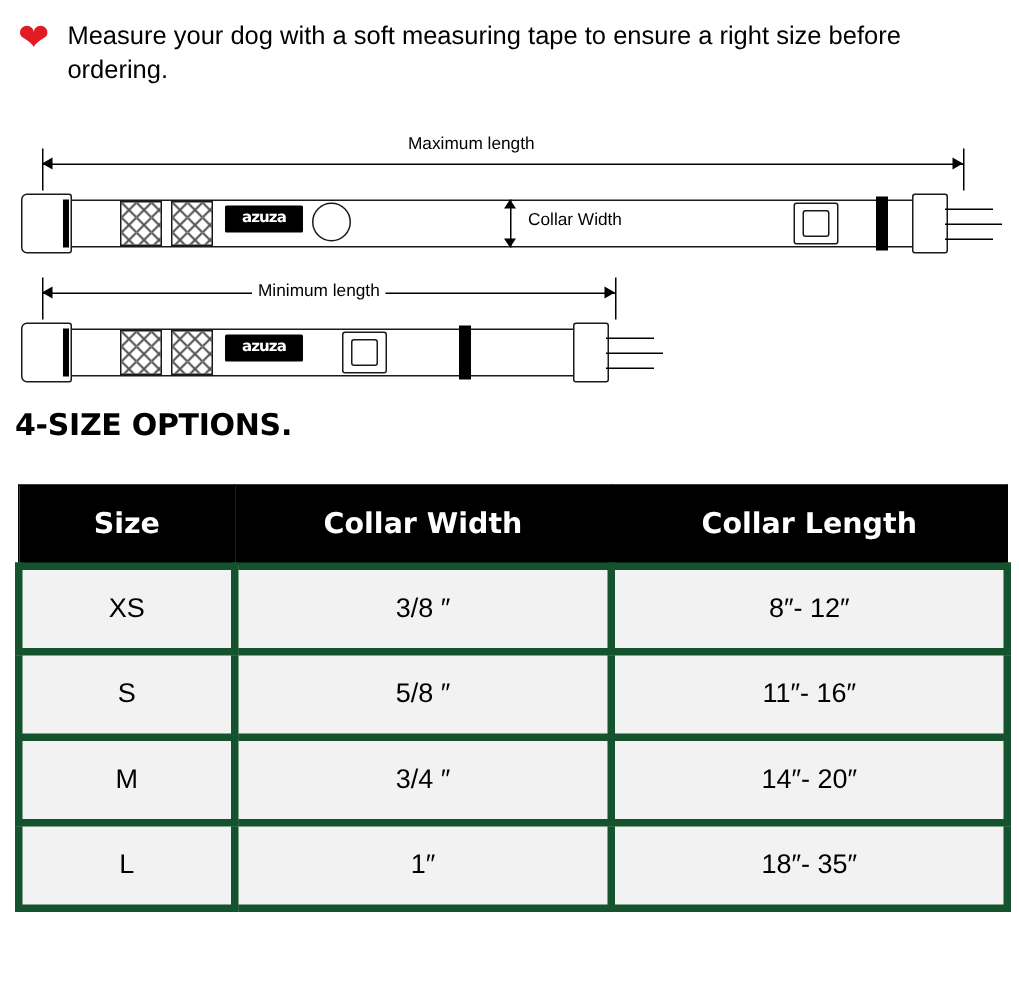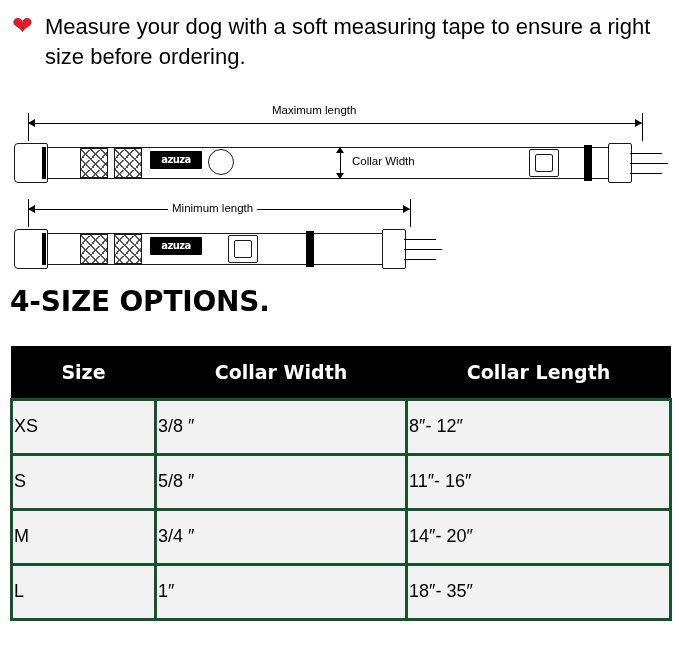--- a/index.html
+++ b/index.html
@@ -78,21 +78,21 @@
     padding-left: 2px;
   }
   .heart {
     color: #e01b24;
     font-size: 25px;
     line-height: 1;
     margin-right: 12px;
     margin-top: 1px;
   }
   .note-text {
-    font-size: 22px;
+    font-size: 17px;
     line-height: 1.38;
     max-width: 625px;
   }
 
   
   .diagram {
     position: relative;
     margin-top: 18px;
     height: 190px;
   }
@@ -169,21 +169,21 @@
     border: 1.2px solid #1a1a1a;
     box-sizing: border-box;
     background:
       linear-gradient(45deg, transparent 45%, #555 45%, #555 55%, transparent 55%),
       linear-gradient(-45deg, transparent 45%, #555 45%, #555 55%, transparent 55%);
     background-size: 10px 10px, 10px 10px;
   }
 
   
   .options-heading {
-    font-size: 28px;
+    font-size: 20px;
     font-weight: bold;
     margin-top: 4px;
     margin-bottom: 10px;
     font-family: "DejaVu Sans", sans-serif;
     letter-spacing: -0.2px;
   }
 
   
   table.size-table {
     width: 659px;
@@ -194,23 +194,23 @@
   table.size-table th {
     background: #000;
     color: #fff;
     font-size: 19px;
     font-weight: bold;
     height: 49px;
     border: 1px solid #000;
     font-family: "DejaVu Sans", sans-serif;
   }
   table.size-table td {
-    border: 3px solid #14532d;
+    border: 5px solid #14532d;
     height: 50px;
-    text-align: left;
+    text-align: center;
     font-size: 18px;
     background: #f2f2f2;
   }
   table.size-table col.c1 { width: 144px; }
   table.size-table col.c2 { width: 251px; }
   table.size-table col.c3 { width: 264px; }
 </style>
 </head>
 <body>
 

